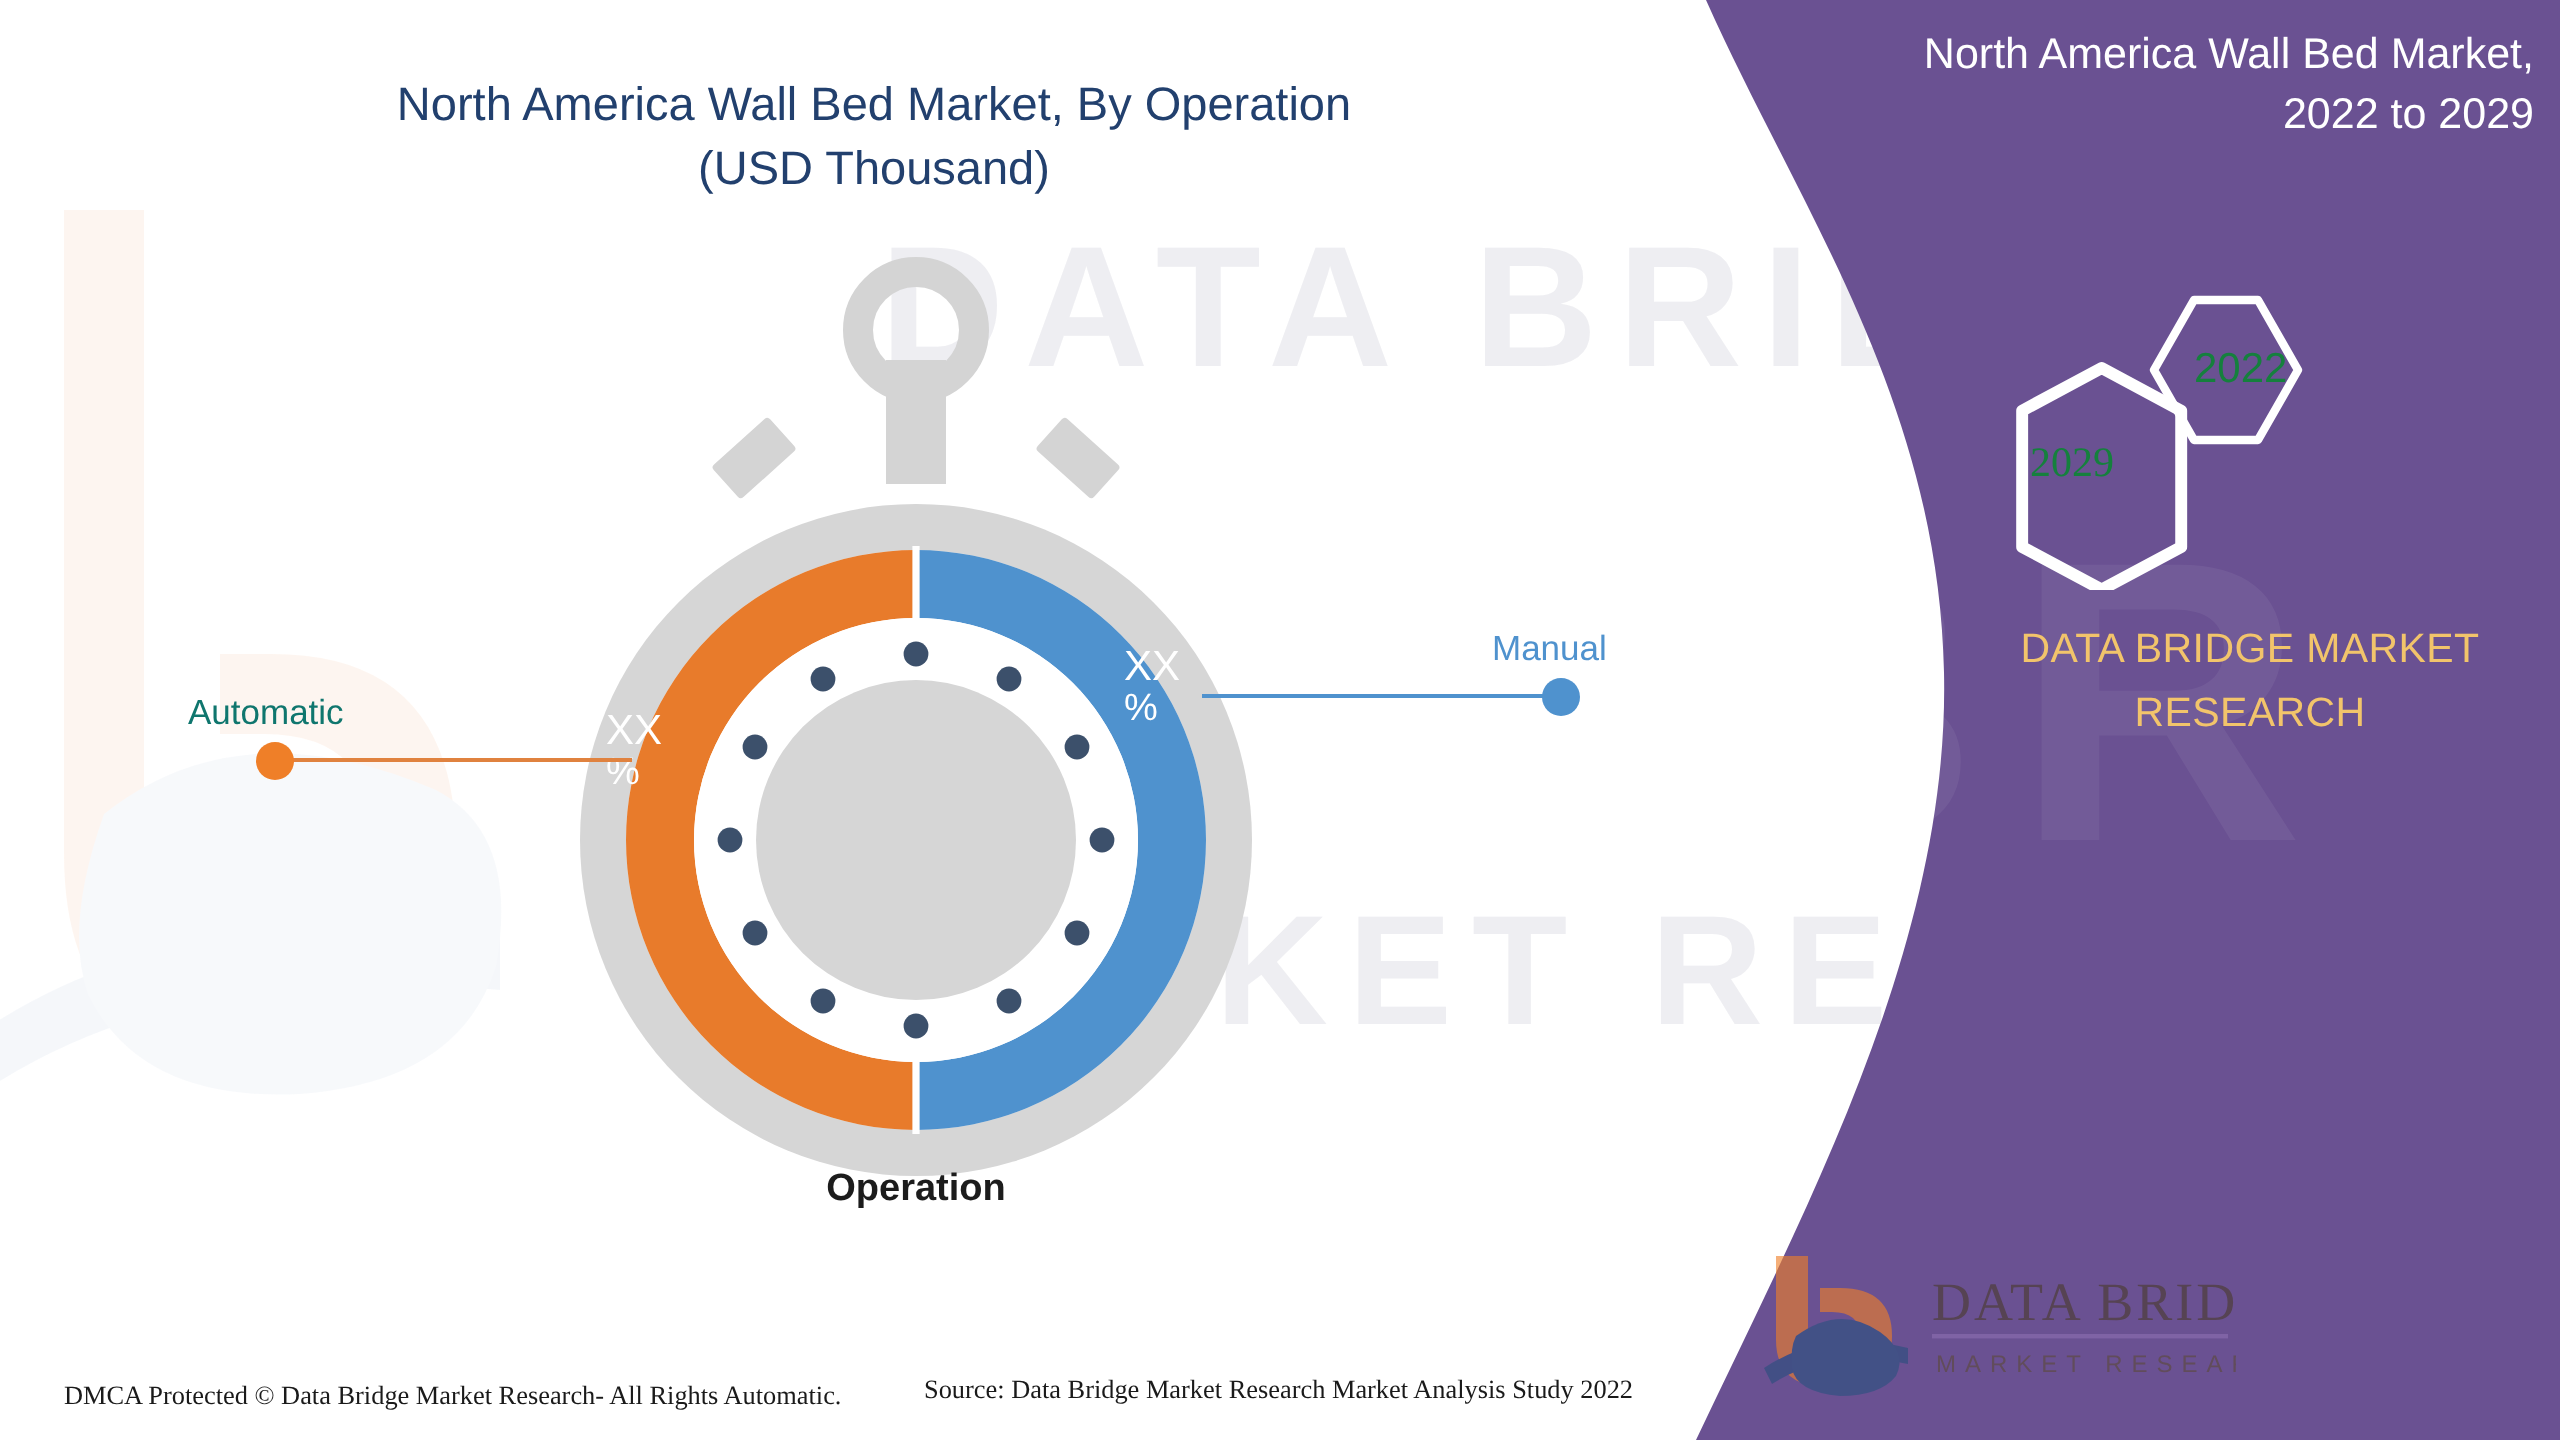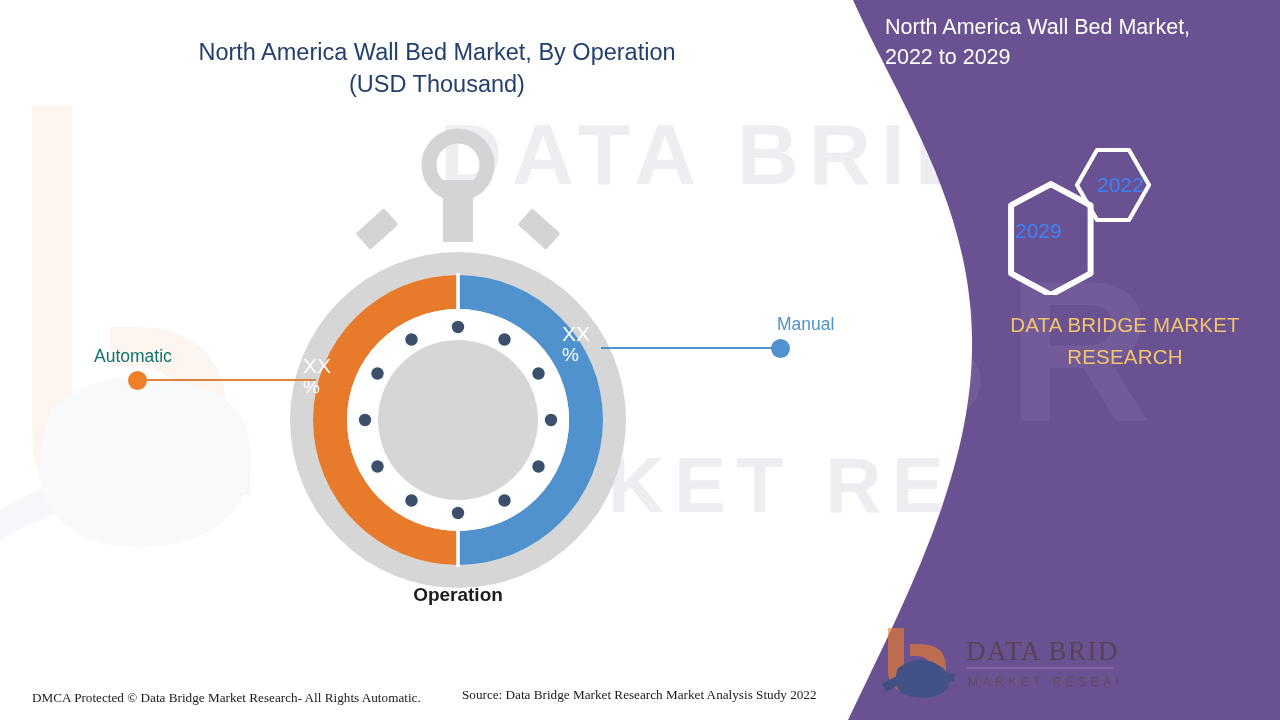--- a/index.html
+++ b/index.html
@@ -20,28 +20,28 @@
   .wm-market{left:400px;top:440px;font-size:78px;}
   .wm-bmark{
     position:absolute;left:-40px;top:95px;width:330px;height:500px;opacity:.55;
   }
 
   
   .panel{position:absolute;left:0;top:0;width:1280px;height:720px;}
 
   .panel-title{
     position:absolute;left:885px;top:12px;width:382px;
-    text-align:left;color:#ffffff;font-size:21.5px;line-height:30px;font-weight:400;
+    text-align:right;color:#ffffff;font-size:21.5px;line-height:30px;font-weight:400;
   }
   .hexwrap{position:absolute;left:985px;top:140px;width:210px;height:155px;}
   .hex-label{
-    position:absolute;color:#3b82f6;font-size:21px;font-weight:400;white-space:nowrap;
+    position:absolute;color:#15803d;font-size:21px;font-weight:400;white-space:nowrap;
   }
   .hex-2022-lbl{left:112px;top:33px;}
-  .hex-2029-lbl{left:30px;top:79px;}
+  .hex-2029-lbl{left:30px;top:79px;font-family:Liberation Serif, serif;}
 
   .brand-text{
     position:absolute;left:960px;top:309px;width:330px;text-align:center;
     color:#f2c46b;font-size:20.5px;line-height:32px;font-weight:400;letter-spacing:.2px;
   }
 
   
   .logo{position:absolute;left:878px;top:622px;width:240px;height:78px;opacity:.62;}
 
   
@@ -163,21 +163,21 @@
     <i>%</i>
   </div>
 
   <div class="callout">
     <div class="callout-txt" style="left:94px;top:346px;color:#0f766e;">Automatic</div>
     <div class="callout-line" style="left:138px;top:379px;width:178px;background:#e0823f;"></div>
     <div class="callout-dot" style="left:128px;top:371px;background:#ef7f28;"></div>
   </div>
 
   <div class="callout">
-    <div class="callout-txt" style="left:746px;top:314px;color:#4f92ce;margin-left:31px;">Manual</div>
+    <div class="callout-txt" style="left:746px;top:314px;color:#4f92ce;">Manual</div>
     <div class="callout-line" style="left:601px;top:347px;width:180px;background:#4f92ce;"></div>
     <div class="callout-dot" style="left:771px;top:339px;background:#4f92ce;"></div>
   </div>
 
   <svg class="panel" viewBox="0 0 1280 720">
     <path d="M853 0 L1280 0 L1280 720 L848 720
              C 905 600 975 470 972 336
              C 969 200 900 105 853 0 Z" fill="#6a5192"></path>
 
     <g opacity="0.055" fill="#ffffff">

